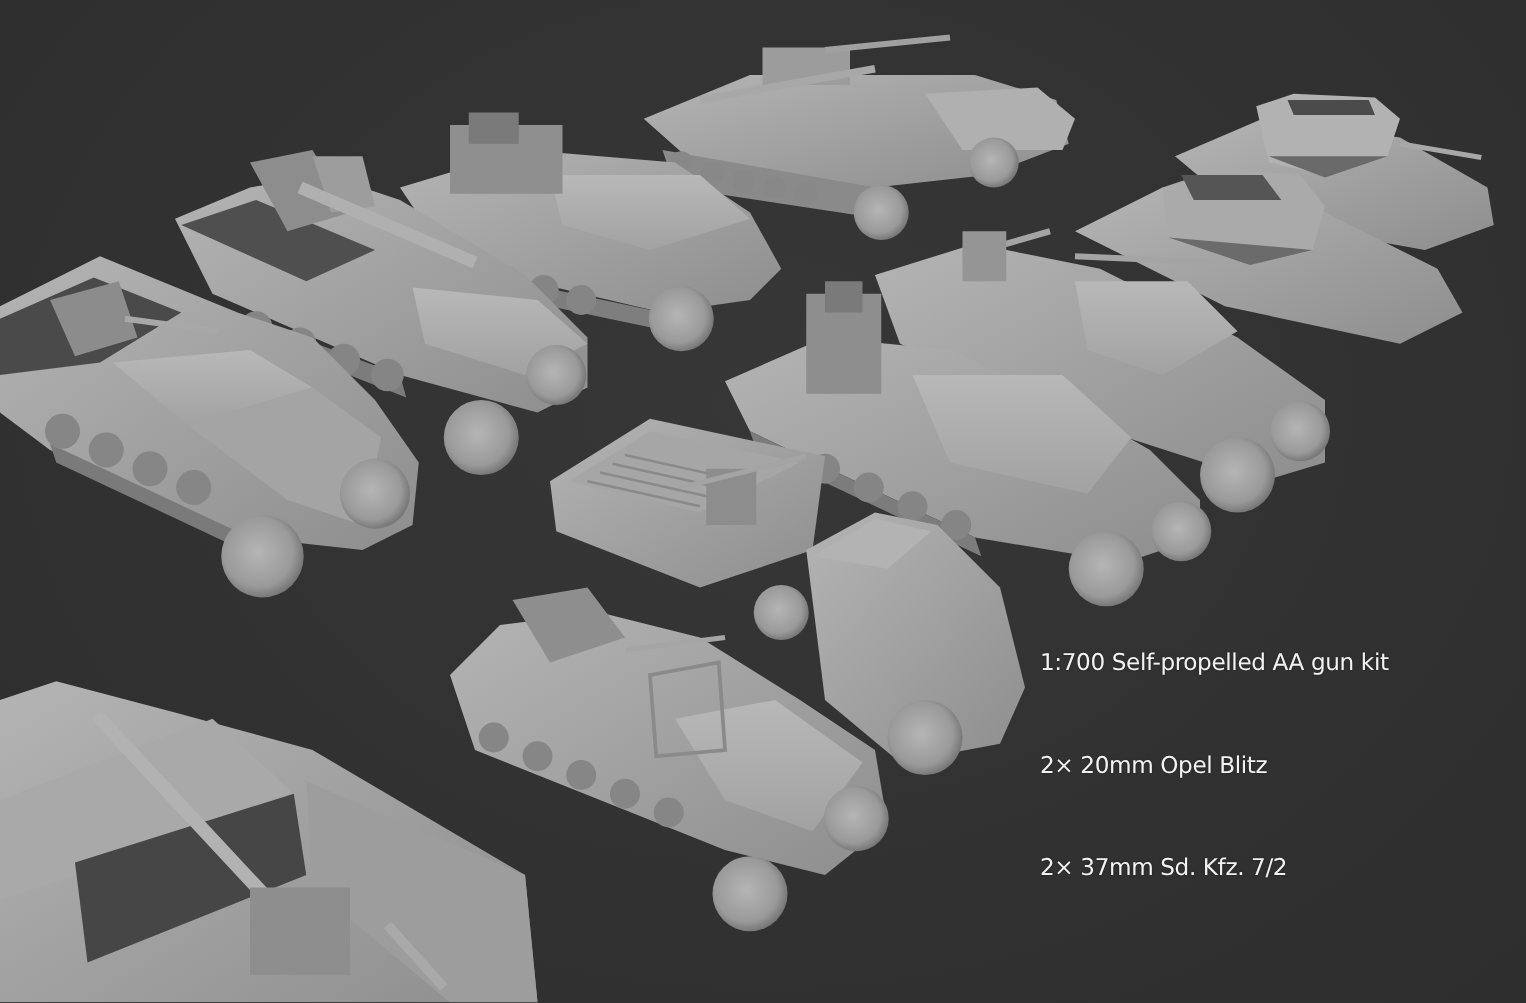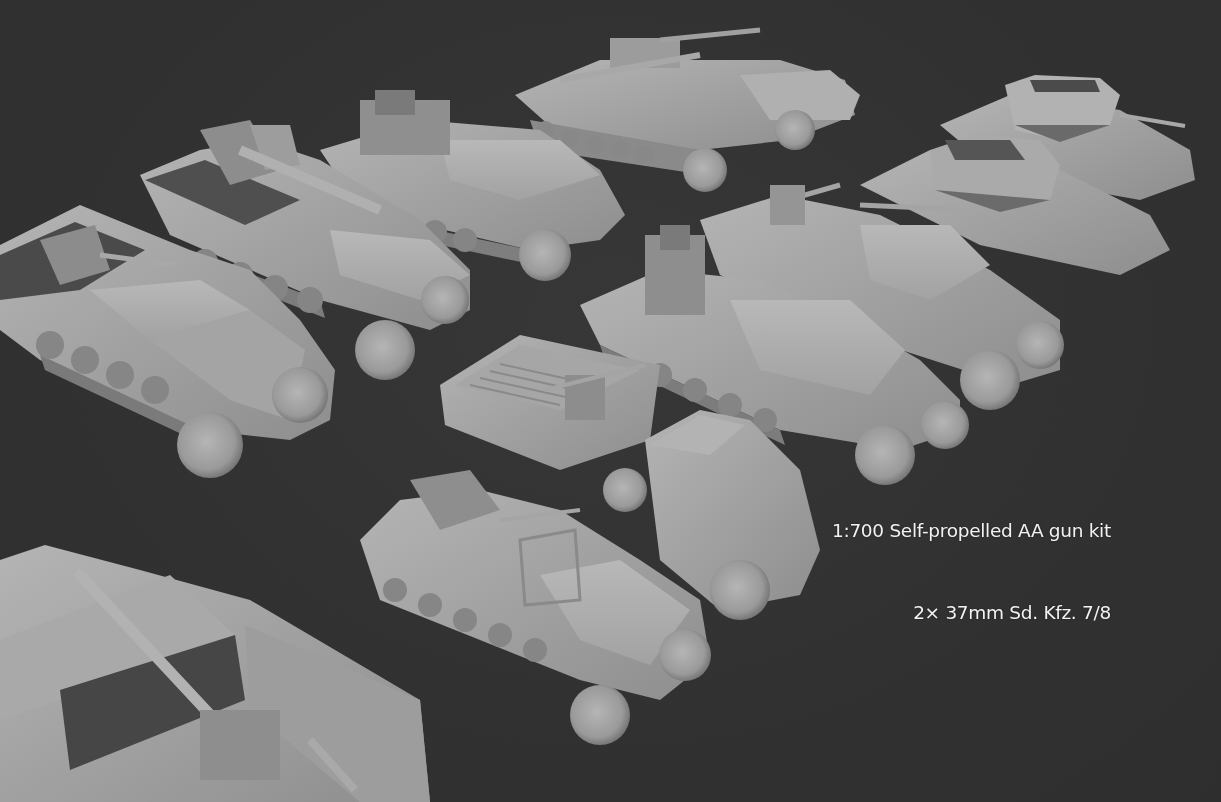--- a/index.html
+++ b/index.html
@@ -30,21 +30,21 @@
       left: 832px;
       top: 463px;
       color: #f2f2f2;
       font-family: "DejaVu Sans", sans-serif;
       font-size: 18.5px;
       line-height: 27.2px;
       letter-spacing: -0.3px;
       white-space: pre;
       text-shadow: 0 0 2px rgba(0,0,0,0.35);
     }
-    .caption .line { display: block; text-align: right; }
+    .caption .line { display: block; }
   </style>
 </head>
 <body>
 
 <div class="scene">
   <svg class="models" viewBox="0 0 1221 802">
     <defs>
       <linearGradient id="gBody" x1="0" y1="0" x2="1" y2="1">
         <stop offset="0" stop-color="#b4b4b4"></stop>
         <stop offset="1" stop-color="#8e8e8e"></stop>
@@ -211,21 +211,22 @@
       <polygon points="245,625 420,700 430,802 360,802 250,710" fill="#9d9d9d"></polygon>
       <line x1="80" y1="575" x2="215" y2="720" stroke="#b2b2b2" stroke-width="11" stroke-linecap="round"></line>
       <rect x="200" y="710" width="80" height="70" fill="#8e8e8e"></rect>
       <line x1="310" y1="740" x2="355" y2="790" stroke="#a9a9a9" stroke-width="8"></line>
     </g>
   </svg>
 </div>
 
 <div class="caption">
   <span class="line">1:700 Self-propelled AA gun kit</span>
-  <span class="line">2× 37mm Sd. Kfz. 7/8</span>
+  <span class="line">2× 20mm Opel Blitz</span>
+  <span class="line">2× 37mm Sd. Kfz. 7/2</span>
   
   
   
   
   
   
   
   
 </div>
 

